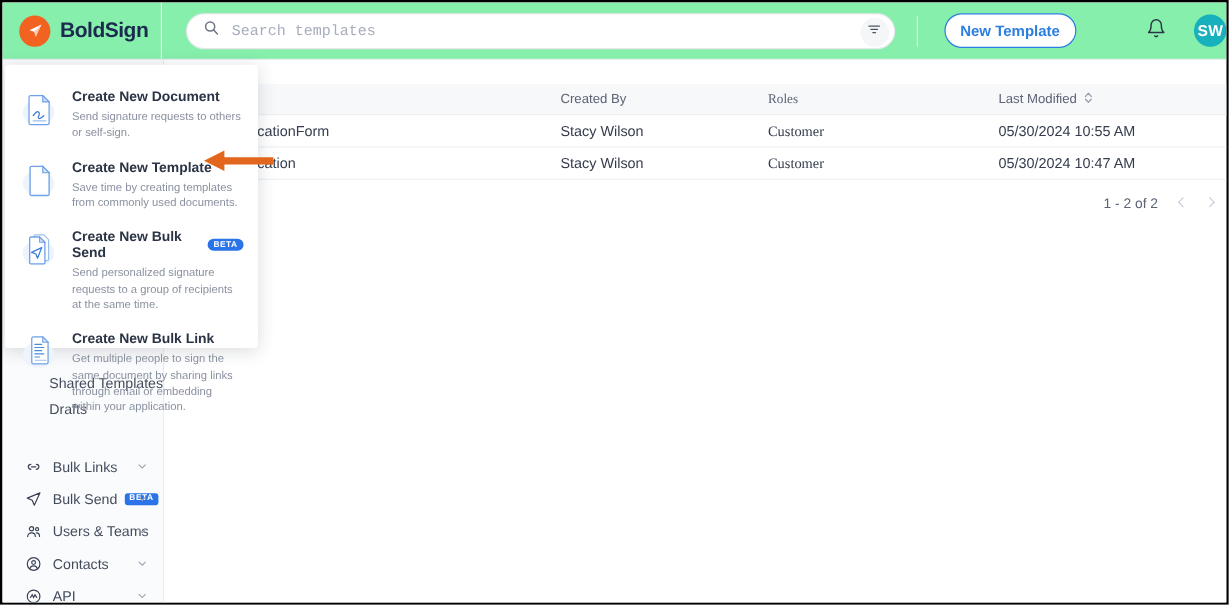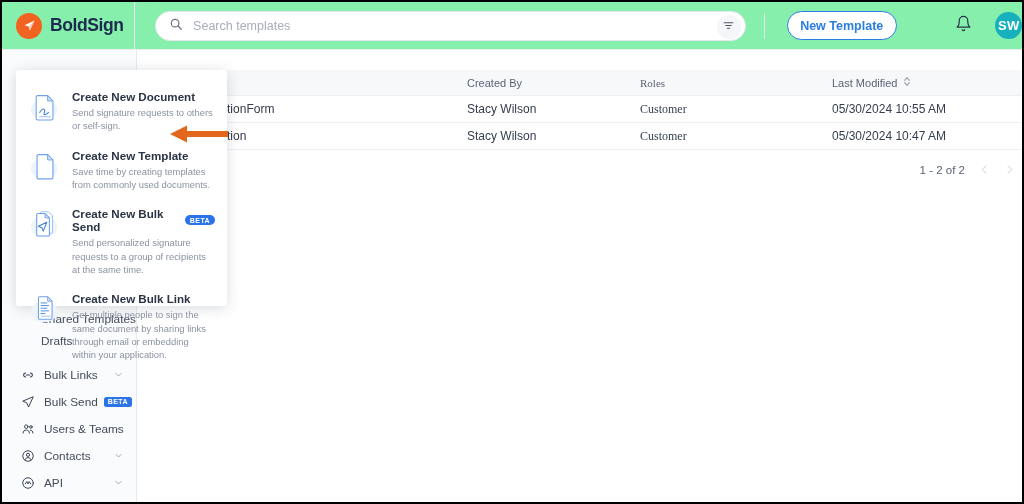--- a/index.html
+++ b/index.html
@@ -47,21 +47,21 @@
     margin-left: 20px;
     width: 600px; height: 30px;
     border: 1px solid #e6e8ec; border-radius: 16px;
     background: #fff;
     display: flex; align-items: center;
     position: relative;
   }
   .search-icon { margin-left: 13px; flex: 0 0 auto; display:block; }
   .search-input {
     border: none; outline: none; background: transparent;
-    font-family: Liberation Sans, sans-serif;
+    font-family: Liberation Mono, monospace;
     font-size: 12.5px; color: #3c4257;
     margin-left: 10px; width: 480px; height: 26px;
   }
   .search-input::placeholder { color: #a7adba; }
   .filter-btn {
     position: absolute; right: 4px; top: 3px;
     width: 24px; height: 24px; border-radius: 50%;
     background: #f4f6f8;
     display: flex; align-items: center; justify-content: center;
     cursor: pointer;
@@ -148,28 +148,27 @@
   .sort-ico { display:block; }
   .pager {
     display: flex; align-items: center; justify-content: flex-end;
     gap: 14px; padding-right: 7px; height: 40px;
     font-size: 11.5px; color: #5b6375;
   }
   .pg-btn { cursor: pointer; display:flex; }
 
   
   .dropdown {
-    position: absolute; left: 14px; top: 52px;
+    position: absolute; left: 2px; top: 52px;
     width: 211px; height: 236px;
     background: #ffffff;
     border-radius: 3px;
     box-shadow: 0 2px 14px rgba(30,40,60,0.17);
     padding: 12px 0 10px 0;
     z-index: 30;
-    margin-top: 16px;
   }
   .dd-item {
     display: flex; padding: 8px 12px 8px 14px; cursor: pointer;
     align-items: flex-start;
   }
   .dd-ico { width: 34px; flex: 0 0 34px; margin-right: 8px; padding-top:2px; }
   .dd-title {
     font-size: 11.6px; font-weight: bold; color: #2b3445;
     display: flex; align-items: center; gap: 7px;
     margin-bottom: 3px;
@@ -244,21 +243,21 @@
     <div style="height:258px"></div>
 
     <div class="side-item sub">
       <span class="side-label">Shared Templates</span>
     </div>
 
     <div class="side-item sub">
       <span class="side-label">Drafts</span>
     </div>
 
-    <div class="side-item" style="margin-top:9px">
+    <div class="side-item" style="margin-top:23px">
       <span class="side-ico">
         <svg width="14" height="14" viewBox="0 0 24 24" fill="none" stroke="#3a4254" stroke-width="1.8" stroke-linecap="round">
           <path d="M9 12h6"></path>
             <path d="M8 8.5a3.5 3.5 0 0 0 0 7"></path>
             <path d="M16 8.5a3.5 3.5 0 0 1 0 7"></path>
         </svg>
       </span>
       <span class="side-label">Bulk Links</span>
       <span class="chev">
         <svg width="9" height="9" viewBox="0 0 24 24" fill="none" stroke="#9aa2b1" stroke-width="2.4" stroke-linecap="round">

